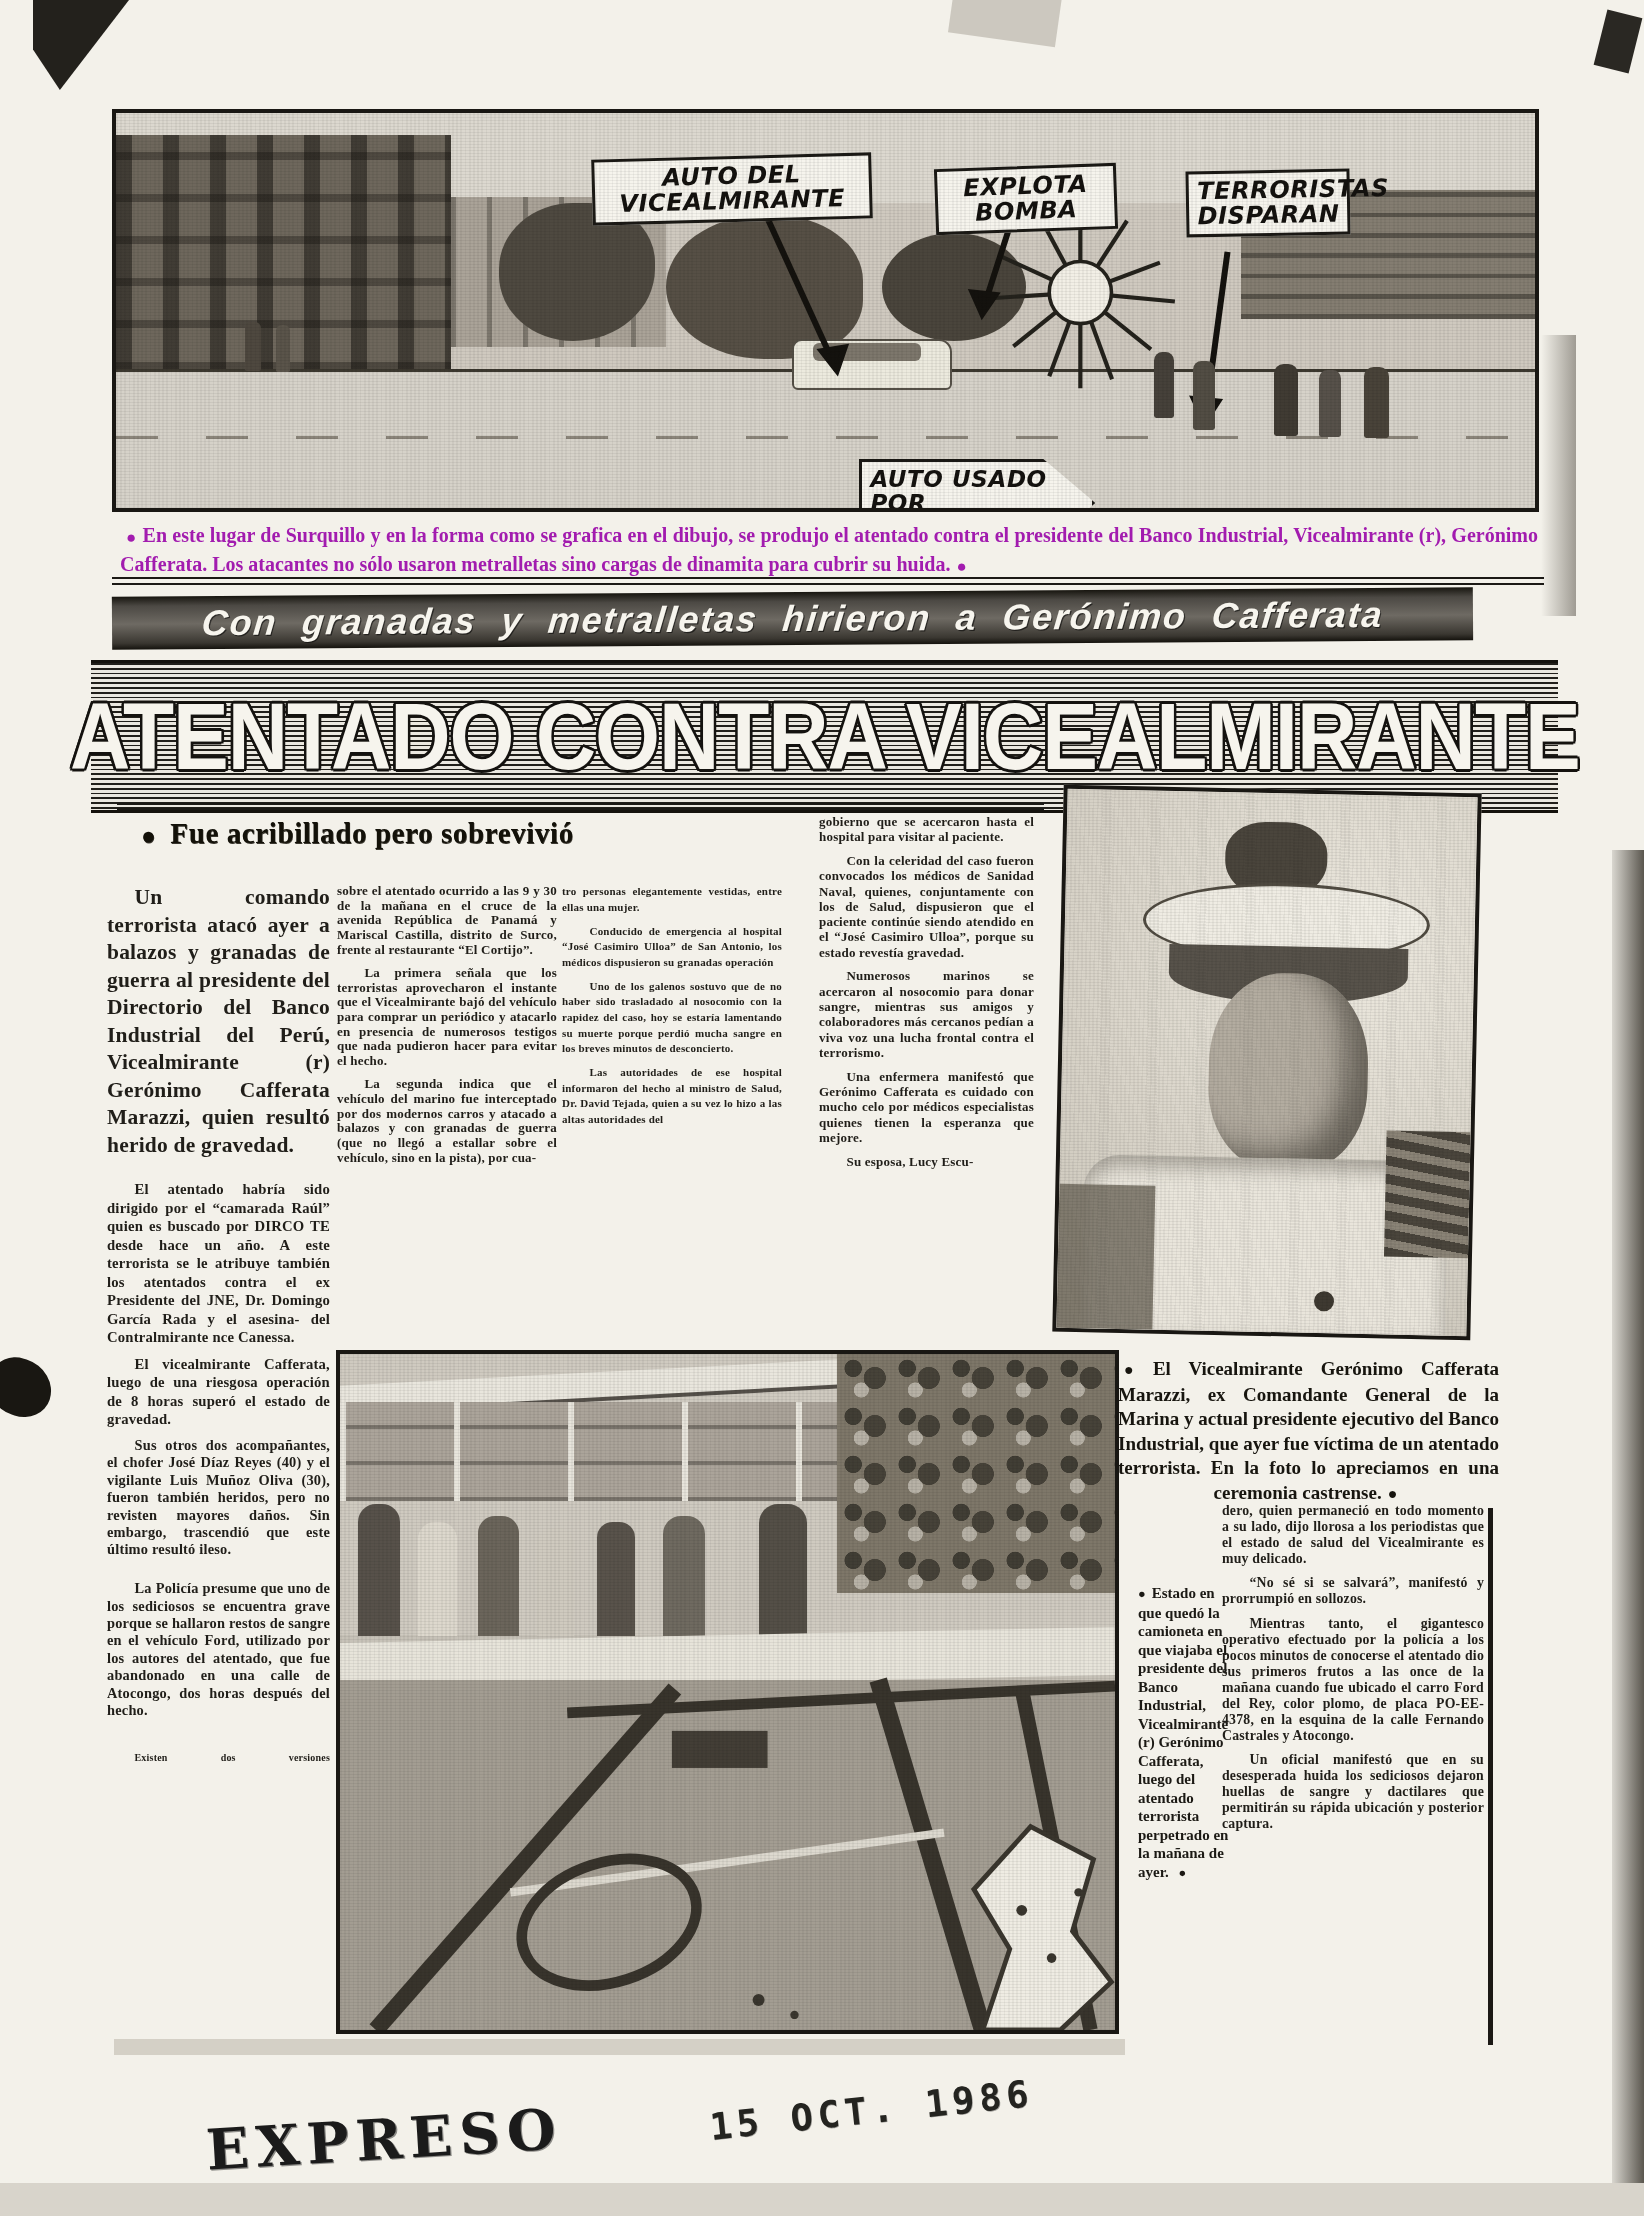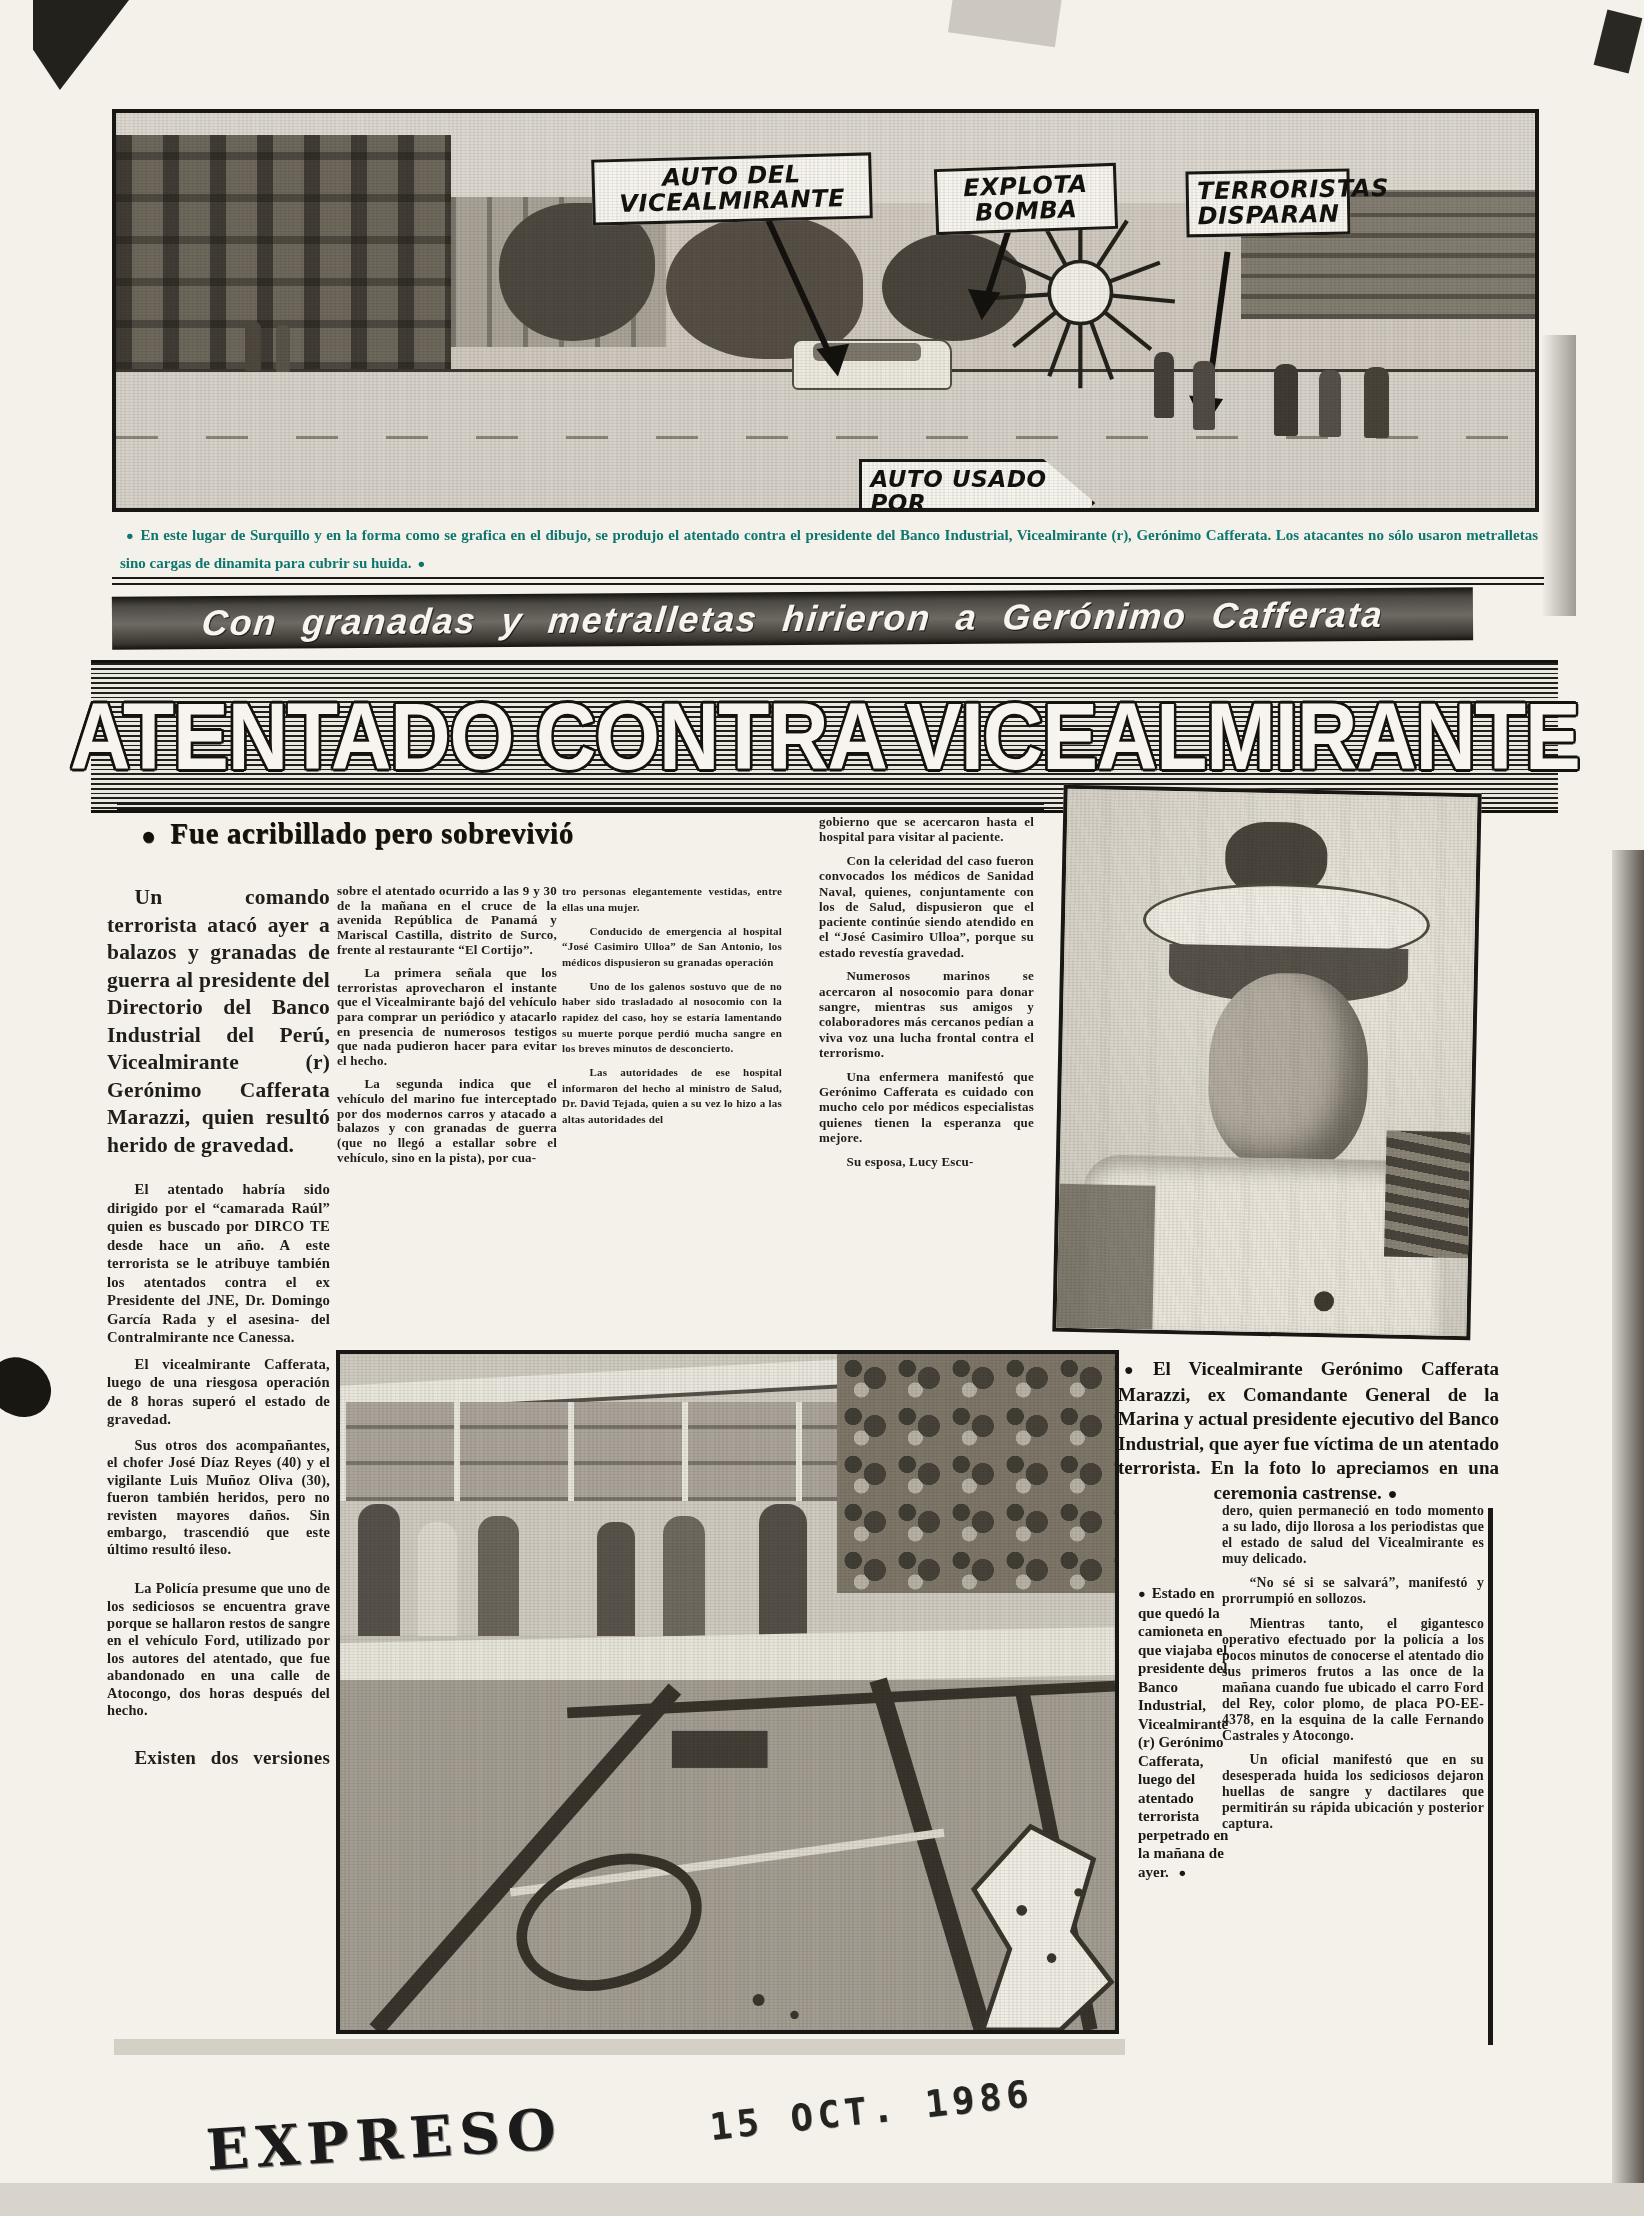--- a/index.html
+++ b/index.html
@@ -10,21 +10,21 @@
   .artifact{position:absolute;pointer-events:none;}
   
   .photo-frame{position:absolute;border:4.2px solid #191713;background:#cfc9bf;overflow:hidden;}
   .grain{position:absolute;left:0;top:0;right:0;bottom:0;pointer-events:none;
     background-image:repeating-linear-gradient(0deg,rgba(0,0,0,.055) 0 1.2px,transparent 1.2px 3px),
                      repeating-linear-gradient(90deg,rgba(0,0,0,.045) 0 1.8px,transparent 1.8px 4.2px);}
   .callout{position:absolute;background:#f6f4ed;border:3px solid #1b1915;color:#14120f;
     font-family:"DejaVu Sans",sans-serif;font-weight:bold;font-style:italic;
     text-align:center;letter-spacing:0.6px;line-height:1.05;padding:4.8px 8.4px;}
   
-  .topcaption{position:absolute;font-weight:700;font-size:15px;line-height:27.5px;text-align:justify;color:#0f766e;}
+  .topcaption{position:absolute;font-weight:700;font-size:20px;line-height:27.5px;text-align:justify;color:#a21caf;}
   .rule{position:absolute;background:#1b1915;}
   .kicker{position:absolute;background:linear-gradient(180deg,#17150f 0%,#4c4944 18%,#6e6a63 52%,#3a3731 88%,#14120d 100%);
     display:flex;align-items:center;justify-content:center;transform:rotate(-0.4deg);}
   .kicker span{font-family:"Liberation Sans",sans-serif;font-weight:bold;font-style:italic;
     font-size:36px;color:#f7f5ee;letter-spacing:1.8px;word-spacing:13px;transform:skewX(-6deg);
     text-shadow:1.2px 1.2px 0 rgba(0,0,0,.55);white-space:nowrap;}
   .band{position:absolute;border-top:3.6px solid #14120d;border-bottom:3.6px solid #14120d;
     background:repeating-linear-gradient(180deg,#211f1a 0 1.8px,#ebe8e0 1.8px 4.8px);
     display:flex;align-items:center;justify-content:center;}
   .band span{font-family:"Liberation Sans",sans-serif;font-weight:900;font-size:95px;
@@ -155,21 +155,21 @@
     <span class="bullet">●</span>
     <span>Fue acribillado pero sobrevivió</span>
   </div>
 
   <div class="col c-std" style="left:107px;top:884px;width:223px;height:1158px;">
     <p class="c-lead" style="margin-bottom:21px;">Un comando terrorista atacó ayer a balazos y granadas de guerra al presidente del Directorio del Banco Industrial del Perú, Vicealmirante (r) Gerónimo Cafferata Marazzi, quien resultó herido de gravedad.</p>
     <p style="font-size:14.7px;line-height:18.5px;">El atentado habría sido dirigido por el “camarada Raúl” quien es buscado por DIRCO TE desde hace un año. A este terrorista se le atribuye también los atentados contra el ex Presidente del JNE, Dr. Domingo García Rada y el asesina- del Contralmirante nce Canessa.</p>
     <p style="font-size:14.7px;line-height:18.5px;margin-bottom:8px;">El vicealmirante Cafferata, luego de una riesgosa operación de 8 horas superó el estado de gravedad.</p>
     <p style="font-size:14.4px;line-height:17.4px;margin-bottom:21.5px;">Sus otros dos acompañantes, el chofer José Díaz Reyes (40) y el vigilante Luis Muñoz Oliva (30), fueron también heridos, pero no revisten mayores daños. Sin embargo, trascendió que este último resultó ileso.</p>
     <p style="font-size:14.4px;line-height:17.4px;margin-bottom:31px;">La Policía presume que uno de los sediciosos se encuentra grave porque se hallaron restos de sangre en el vehículo Ford, utilizado por los autores del atentado, que fue abandonado en una calle de Atocongo, dos horas después del hecho.</p>
-    <p class="spreadlast" style="font-size:19px;">Existen dos versiones</p>
+    <p class="spreadlast" style="font-size:10px;">Existen dos versiones</p>
   </div>
 
   <div class="col c-std" style="left:337px;top:884px;width:220px;height:458px;font-size:13px;line-height:14.7px;">
     <p class="noindent">sobre el atentado ocurrido a las 9 y 30 de la mañana en el cruce de la avenida República de Panamá y Mariscal Castilla, distrito de Surco, frente al restaurante “El Cortijo”.</p>
     <p>La primera señala que los terroristas aprovecharon el instante que el Vicealmirante bajó del vehículo para comprar un periódico y atacarlo en presencia de numerosos testigos que nada pudieron hacer para evitar el hecho.</p>
     <p>La segunda indica que el vehículo del marino fue interceptado por dos modernos carros y atacado a balazos y con granadas de guerra (que no llegó a estallar sobre el vehículo, sino en la pista), por cua-</p>
   </div>
 
   <div class="col c-std" style="left:562px;top:884px;width:220px;height:458px;font-size:11px;line-height:15.6px;">
     <p class="noindent">tro personas elegantemente vestidas, entre ellas una mujer.</p>

